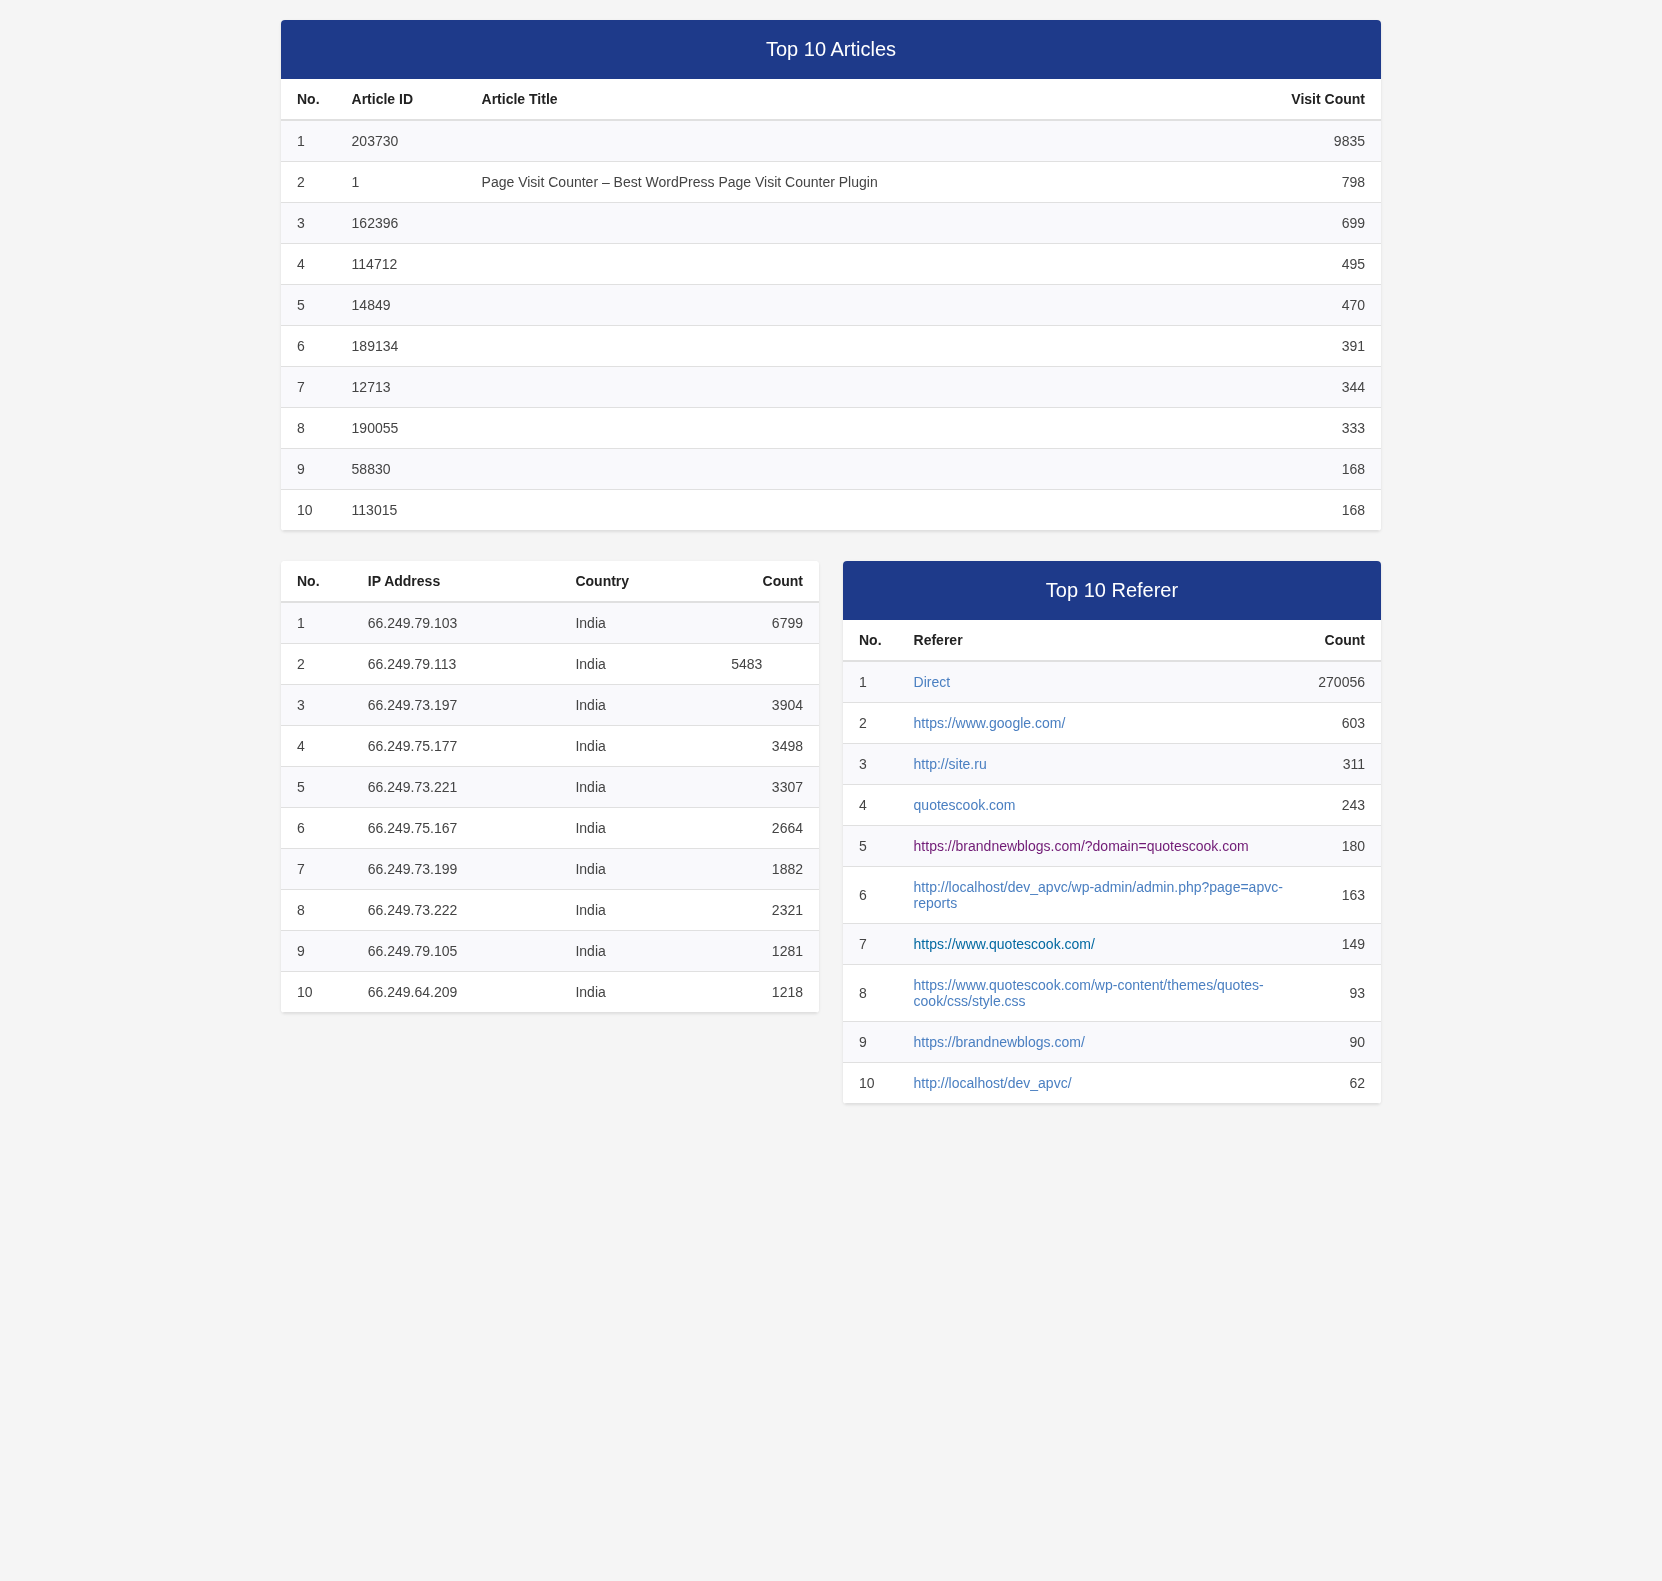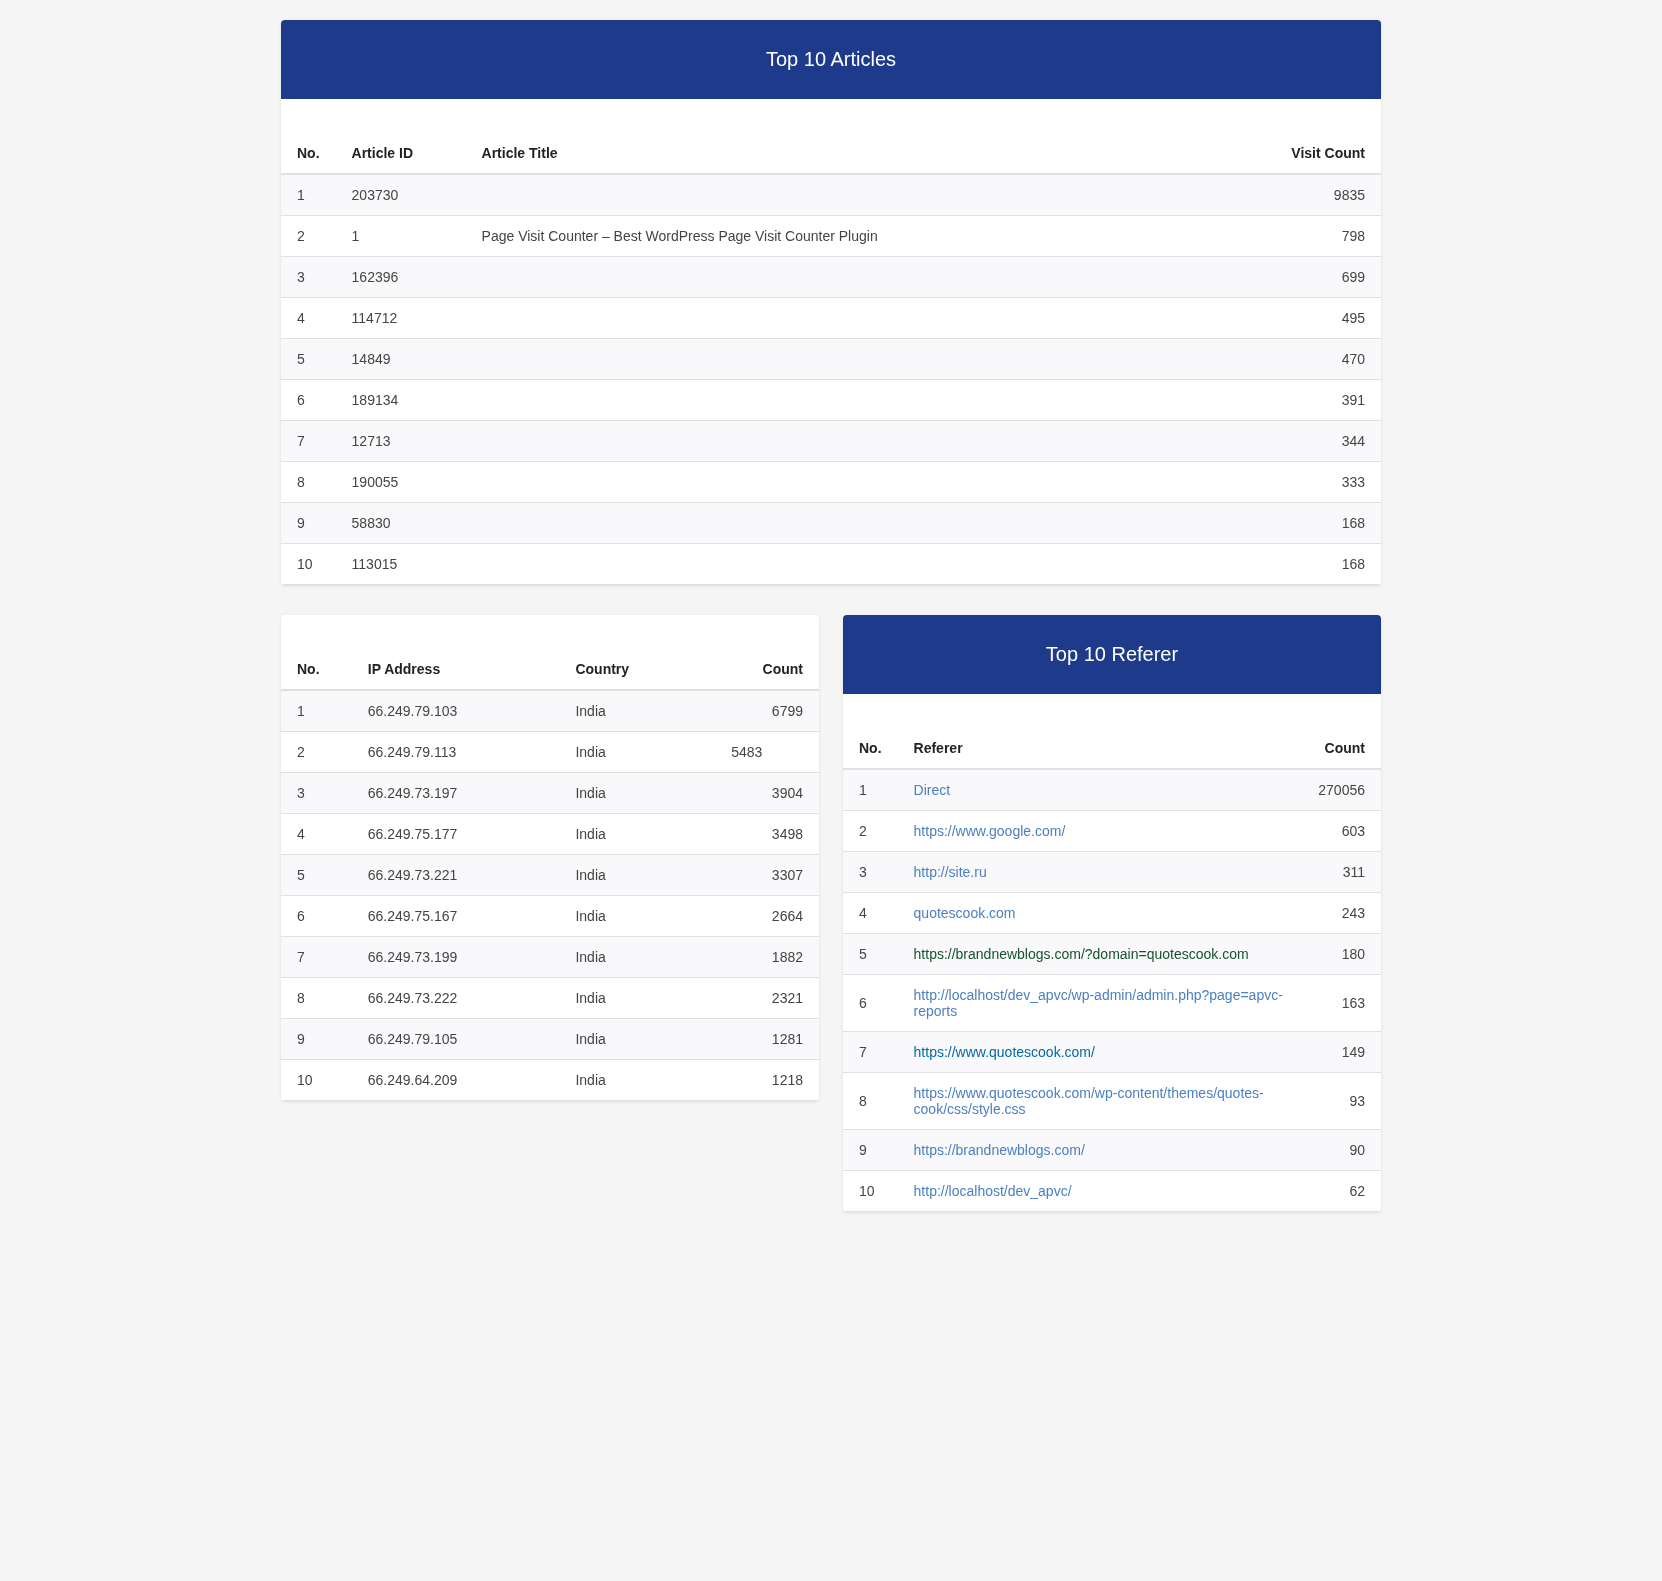--- a/index.html
+++ b/index.html
@@ -18,28 +18,27 @@
       background: #fff;
       border-radius: 4px;
       overflow: hidden;
       margin-bottom: 30px;
       box-shadow: 0 1px 3px rgba(0,0,0,0.1);
     }
     .card-header {
       background: #1e3a8a;
       color: #fff;
       text-align: center;
-      padding: 28px 20px;
+      padding: 18px 20px;
       font-size: 20px;
       font-weight: 500;
     }
     table {
       width: 100%;
       border-collapse: collapse;
-      margin-top: 34px;
     }
     thead th {
       background: #fff;
       padding: 12px 16px;
       text-align: left;
       font-weight: 700;
       border-bottom: 2px solid #e0e0e0;
       font-size: 14px;
       color: #222;
     }
@@ -264,21 +263,21 @@
       <td><a href="#" style="color:#4a7fc1;text-decoration:none">http://site.ru</a></td>
       <td style="text-align:right">311</td>
     </tr>
             <tr>
       <td>4</td>
       <td><a href="#" style="color:#4a7fc1;text-decoration:none">quotescook.com</a></td>
       <td style="text-align:right">243</td>
     </tr>
             <tr>
       <td>5</td>
-      <td><a href="#" style="color:#14532d;text-decoration:none">https://brandnewblogs.com/?domain=quotescook.com</a></td>
+      <td><a href="#" style="color:#701a75;text-decoration:none">https://brandnewblogs.com/?domain=quotescook.com</a></td>
       <td style="text-align:right">180</td>
     </tr>
             <tr>
       <td>6</td>
       <td><a href="#" style="color:#4a7fc1;text-decoration:none">http://localhost/dev_apvc/wp-admin/admin.php?page=apvc-reports</a></td>
       <td style="text-align:right">163</td>
     </tr>
             <tr>
       <td>7</td>
       <td><a href="#" style="color:#0369a1;text-decoration:none">https://www.quotescook.com/</a></td>

